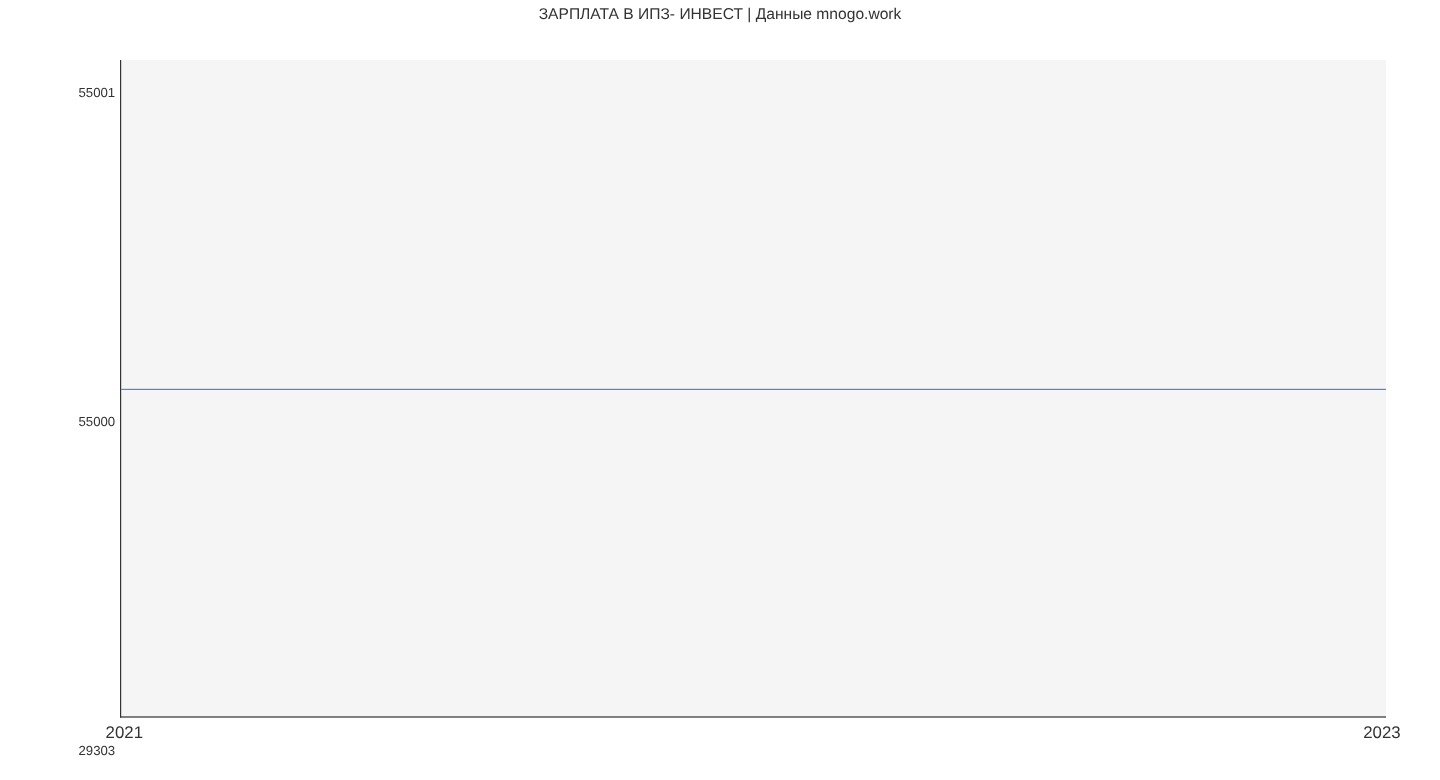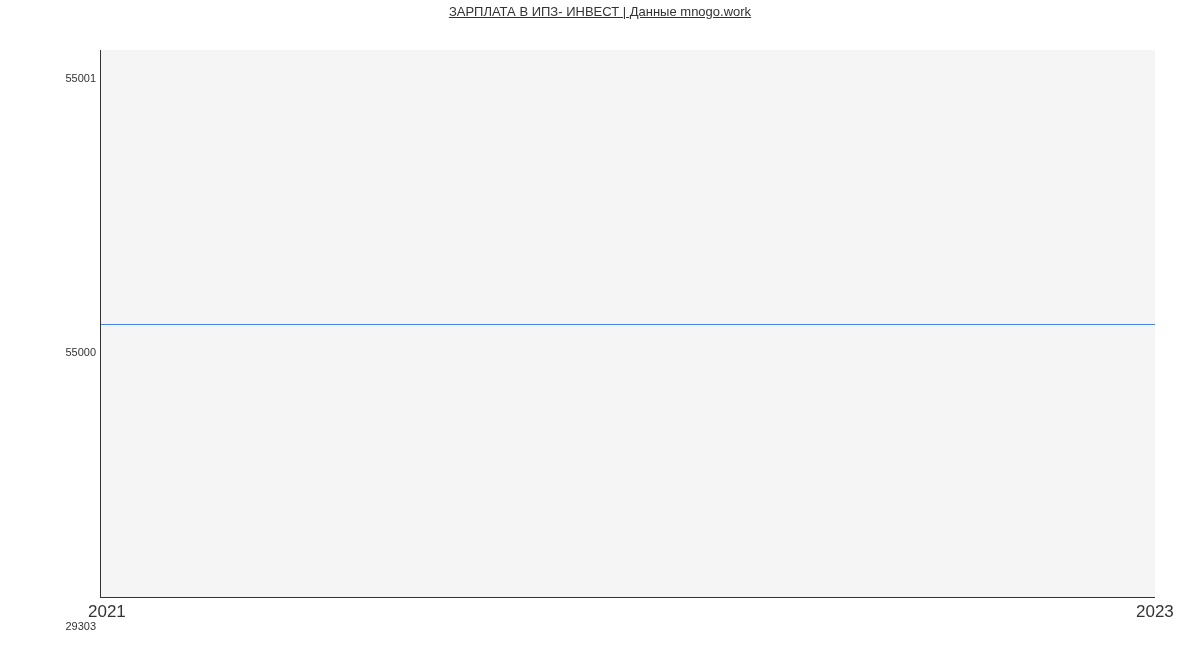--- a/index.html
+++ b/index.html
@@ -17,21 +17,20 @@
     height: 650px;
   }
   .title {
     position: absolute;
     top: 4px;
     left: 0;
     width: 1200px;
     text-align: center;
     font-size: 13px;
     color: #333;
-    text-decoration: underline;
   }
   .plot-area {
     position: absolute;
     left: 100px;
     top: 50px;
     width: 1055px;
     height: 548px;
     background: #f5f5f5;
     border-left: 1px solid #333;
     border-bottom: 1px solid #333;
@@ -50,21 +49,21 @@
     font-size: 11px;
     color: #333;
     transform: translateY(-50%);
     text-align: right;
     width: 90px;
     margin-top: 28px;
   }
   .x-tick-label {
     position: absolute;
     top: 602px;
-    font-size: 17px;
+    font-size: 14px;
     color: #333;
   }
 </style>
 </head>
 <body>
 
 <div class="chart-wrap">
 
   <div class="title">ЗАРПЛАТА В ИПЗ- ИНВЕСТ | Данные mnogo.work</div>
 

